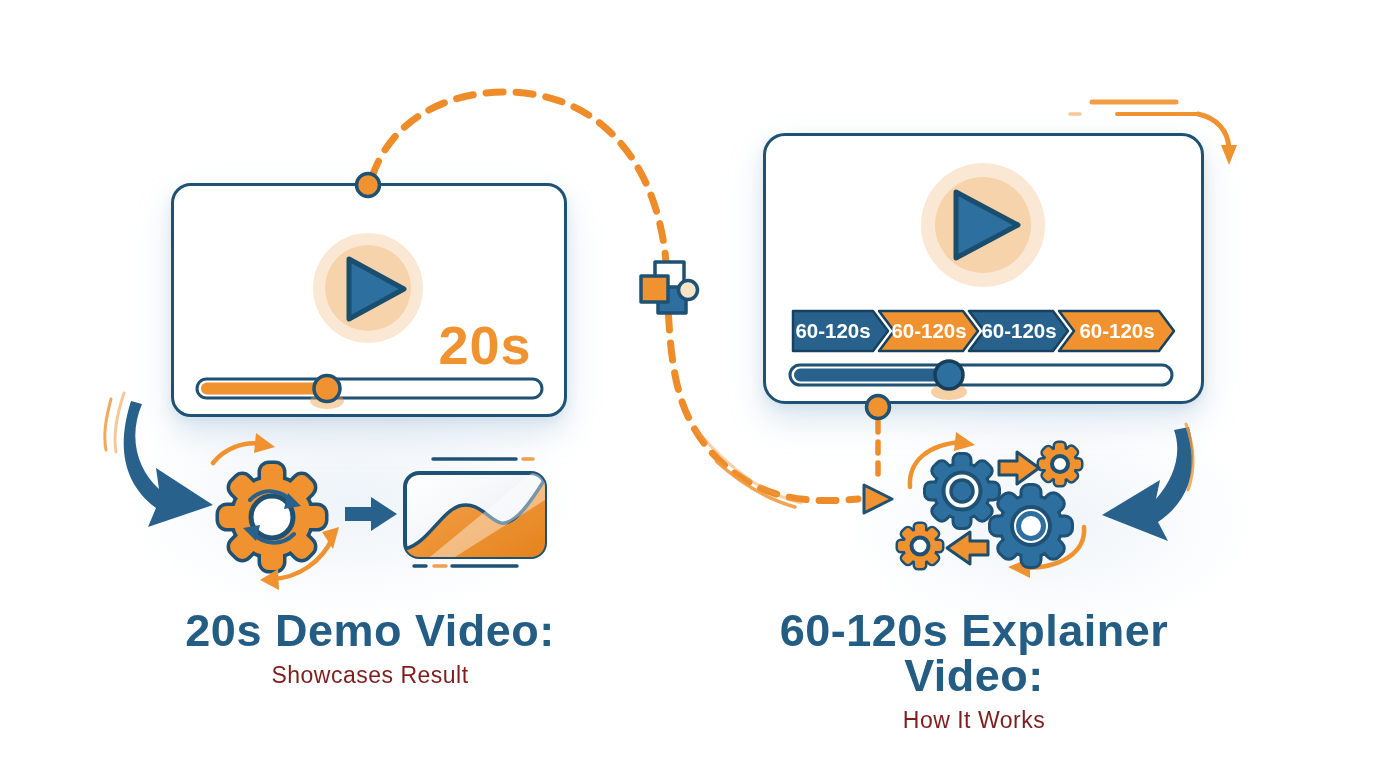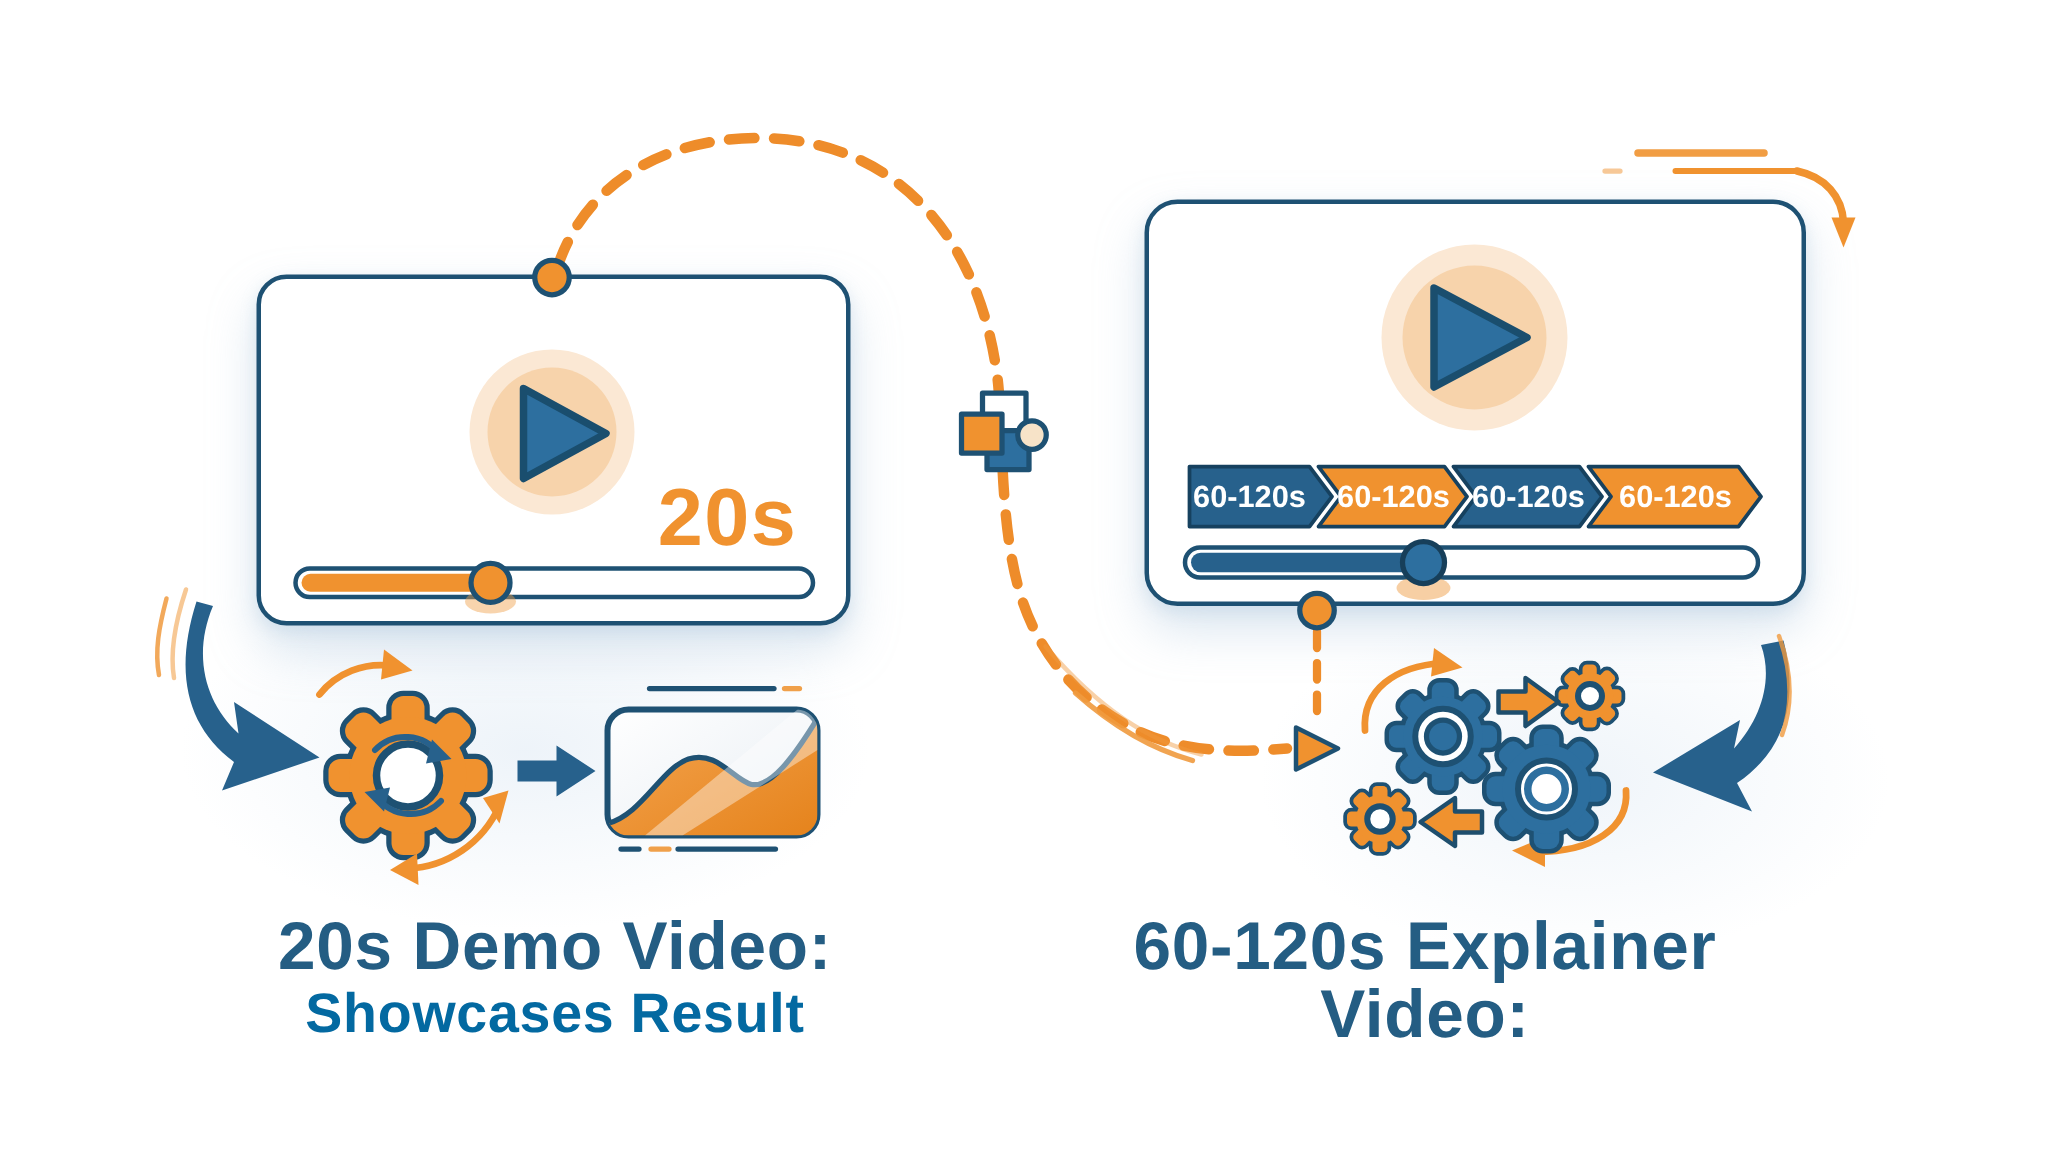--- a/index.html
+++ b/index.html
@@ -15,23 +15,23 @@
     z-index:1;
   }
   #left-card{left:171px;top:183px;width:390px;height:228px;border-radius:20px;}
   #right-card{left:763px;top:133px;width:435px;height:265px;border-radius:22px;}
   .duration-badge{
     position:absolute;left:420px;top:314px;width:130px;text-align:center;
     font-size:54px;font-weight:700;color:#f0922f;letter-spacing:1px;z-index:2;
   }
   .caption{position:absolute;top:608px;text-align:center;z-index:2;line-height:45px;}
   #caption-left{left:130px;width:480px;}
-  #caption-right{left:700px;width:500px;}
+  #caption-right{left:724px;width:500px;}
   .caption .t1{font-size:45px;font-weight:700;color:#245d83;letter-spacing:.5px;}
-  .caption .t2{font-size:37px;font-weight:700;color:#0369a1;letter-spacing:.5px;}
+  .caption .t2{font-size:23px;font-weight:400;color:#7f1d1d;letter-spacing:.5px;}
   svg.overlay{position:absolute;left:0;top:0;z-index:5;pointer-events:none;}
   svg text{font-family:"Liberation Sans",sans-serif;}
 </style>
 </head>
 <body>
 
 <div class="stage">
 
   <div class="tint" style="left:120px;top:380px;width:460px;height:240px;background:radial-gradient(closest-side,rgba(205,222,238,.35),rgba(205,222,238,0));"></div>
   <div class="tint" style="left:840px;top:400px;width:420px;height:240px;background:radial-gradient(closest-side,rgba(205,222,238,.32),rgba(205,222,238,0));"></div>
@@ -40,20 +40,21 @@
   <div class="card" id="right-card"></div>
 
   <div class="duration-badge">20s</div>
 
   <div class="caption" id="caption-left">
     <div class="t1">20s Demo Video:</div>
     <div class="t2">Showcases Result</div>
   </div>
   <div class="caption" id="caption-right">
     <div class="t1">60-120s Explainer Video:</div>
+    <div class="t2">How It Works</div>
   </div>
 
   <svg class="overlay" width="1376" height="768" viewBox="0 0 1376 768">
     <defs>
       <linearGradient id="orangeGrad" x1="0" y1="0" x2="1" y2="1">
         <stop offset="0" stop-color="#f4a44f"></stop>
           <stop offset="1" stop-color="#e5831c"></stop>
       </linearGradient>
       <linearGradient id="glassGrad" x1="0" y1="0" x2="1" y2="1">
         <stop offset="0" stop-color="#ffffff"></stop>

